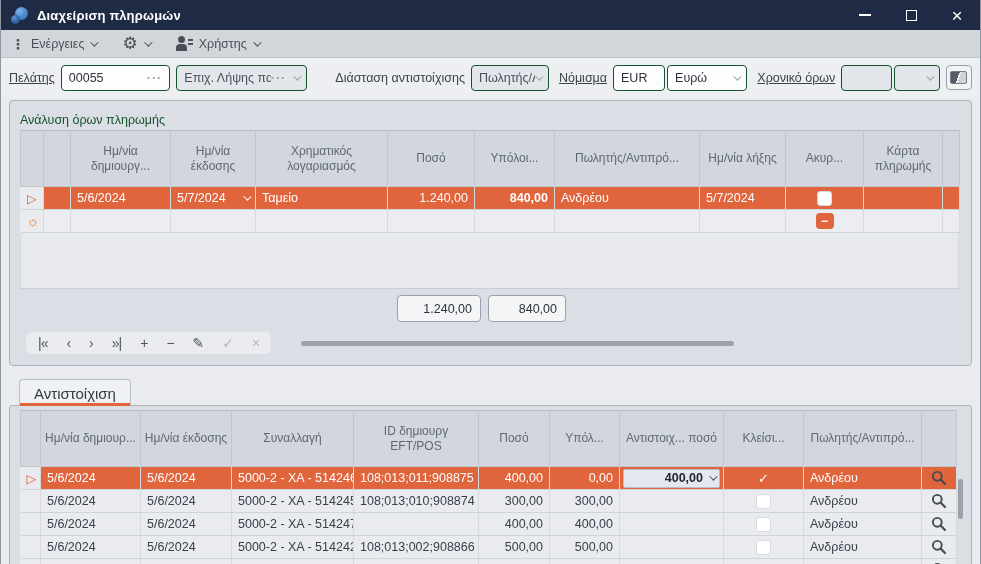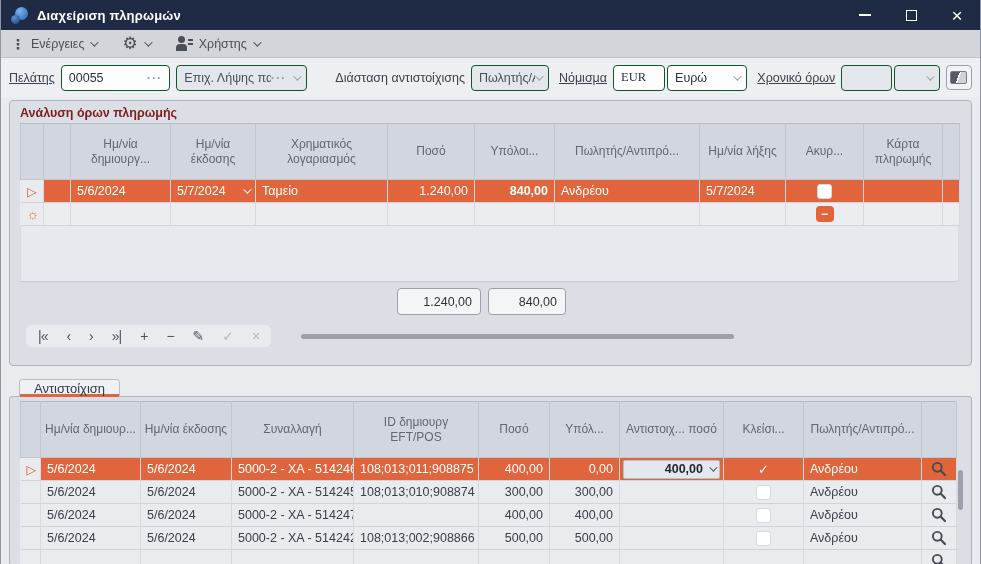--- a/index.html
+++ b/index.html
@@ -38,21 +38,21 @@
   .flabel.link { text-decoration:underline; }
   .fld { height:26px; border:1px solid #14532d; border-radius:4px; background:#fdfdfe; display:flex; align-items:center; padding:0 7px; color:#2e333b; }
   .fld.dis { background:#e3e6ea; color:#4a515c; }
   .fld .tail { margin-left:auto; display:flex; align-items:center; gap:7px; }
   .dots3 { color:#9aa0a8; letter-spacing:1px; font-weight:bold; }
   .split-btn { width:27px; height:25px; border:1px solid #9aa0ab; border-radius:4px; background:#f2f3f5; display:flex; align-items:center; justify-content:center; margin-left:auto; }
   .split-glyph { width:17px; height:13px; border-radius:2px; border:1px solid #777d88; background:linear-gradient(110deg,#555b66 46%,#f6f6f6 46%,#f6f6f6 54%,#cfd3d9 54%); }
 
   
   .groupbox { margin:3px 8px 0 8px; background:#dbdee5; border:1px solid #adb3bd; border-radius:4px; height:266px; position:relative; }
-  .gb-title { font-weight:bold; font-size:12.5px; color:#7f1d1d; padding:5px 10px 3px 10px; }
+  .gb-title { font-weight:normal; font-size:12.5px; color:#14532d; padding:12px 10px 3px 10px; }
 
   table.grid { border-collapse:collapse; table-layout:fixed; margin-left:10px; background:#e9ebef; }
   table.grid th { background:#d2d6de; color:#5f6874; font-weight:400; font-size:12px; text-align:center; vertical-align:middle; border:1px solid #c2c6cf; border-top:1px solid #b6bbc4; height:56px; line-height:1.25; padding:0 3px; overflow:hidden; }
   table.grid td { border-right:1px solid #d6dade; border-bottom:1px solid #cfd3da; height:23px; padding:0 6px; font-size:12.5px; overflow:hidden; white-space:nowrap; vertical-align:middle; }
   td.ind { text-align:center; padding:0; background:#e9ebef; color:#d9572e; font-size:11px; }
   td.sel { background:#e0643c; color:#fff; border-right:1px solid #e57a57; border-bottom:1px solid #d05a33; }
   td.newrow { background:#ebedf1; }
   .num { text-align:right; }
   .bold { font-weight:bold; }
   .cellflex { display:flex; align-items:center; justify-content:space-between; }
@@ -69,21 +69,21 @@
   .total-box.t1 { width:84px; } .total-box.t2 { width:78px; }
 
   .navrow { display:flex; align-items:center; margin:10px 0 0 16px; }
   .navigator { background:#e9ebef; border-radius:6px; padding:4px 12px; display:flex; align-items:center; gap:19px; color:#4e545e; font-size:14px; }
   .nav-btn { cursor:default; line-height:1; letter-spacing:-1px; }
   .nav-btn.dis { color:#b3b8bf; }
   .hscroll-thumb { width:433px; height:5px; border-radius:3px; background:#9ba0a9; margin-left:30px; }
 
   
   .tabs { display:flex; margin:13px 0 0 18px; position:relative; z-index:2; }
-  .tab { height:18px; padding:0 14px; border:1px solid #b9bec7; border-bottom:none; border-radius:4px 4px 0 0; background:#d9dce1; color:#4a515c; display:flex; align-items:center; font-size:13px; margin-right:2px; }
+  .tab { height:27px; padding:0 14px; border:1px solid #b9bec7; border-bottom:none; border-radius:4px 4px 0 0; background:#d9dce1; color:#4a515c; display:flex; align-items:center; font-size:15px; margin-right:2px; }
   .tab.active { background:#eff1f4; color:#343b46; box-shadow:inset 0 -3px 0 #e0643c; }
 
   
   .panel { margin:-1px 8px 0 8px; background:#dbdee5; border:1px solid #adb3bd; border-radius:3px; height:170px; position:relative; padding-top:4px; }
   .vscroll-thumb { position:absolute; right:8px; top:73px; width:5px; height:40px; border-radius:3px; background:#9ba0a9; }
   .mag { display:inline-block; vertical-align:middle; }
 </style>
 </head>
 <body>
 
@@ -140,21 +140,21 @@
         </span>
     </div>
     <span class="flabel" style="margin-left:22px;">Διάσταση αντιστοίχισης</span>
     <div class="fld dis" style="width:78px;">
       <span style="overflow:hidden;white-space:nowrap;">Πωλητής/Αντι...</span>
       <span class="tail">
           <span class="chev lt"></span>
         </span>
     </div>
     <span class="flabel link" style="margin-left:4px;">Νόμισμα</span>
-    <div class="fld" style="width:53px;font-family:Liberation Serif, serif;">
+    <div class="fld" style="width:53px;">
       <span>EUR</span>
     </div>
     <div class="fld" style="width:82px;margin-left:-4px;justify-content:flex-end;">
       <span>Ευρώ</span>
       <span class="tail">
           <span class="chev lt"></span>
         </span>
     </div>
     <span class="flabel link" style="margin-left:4px;">Χρονικό όρων</span>
     <div class="fld dis" style="width:52px;"></div>

